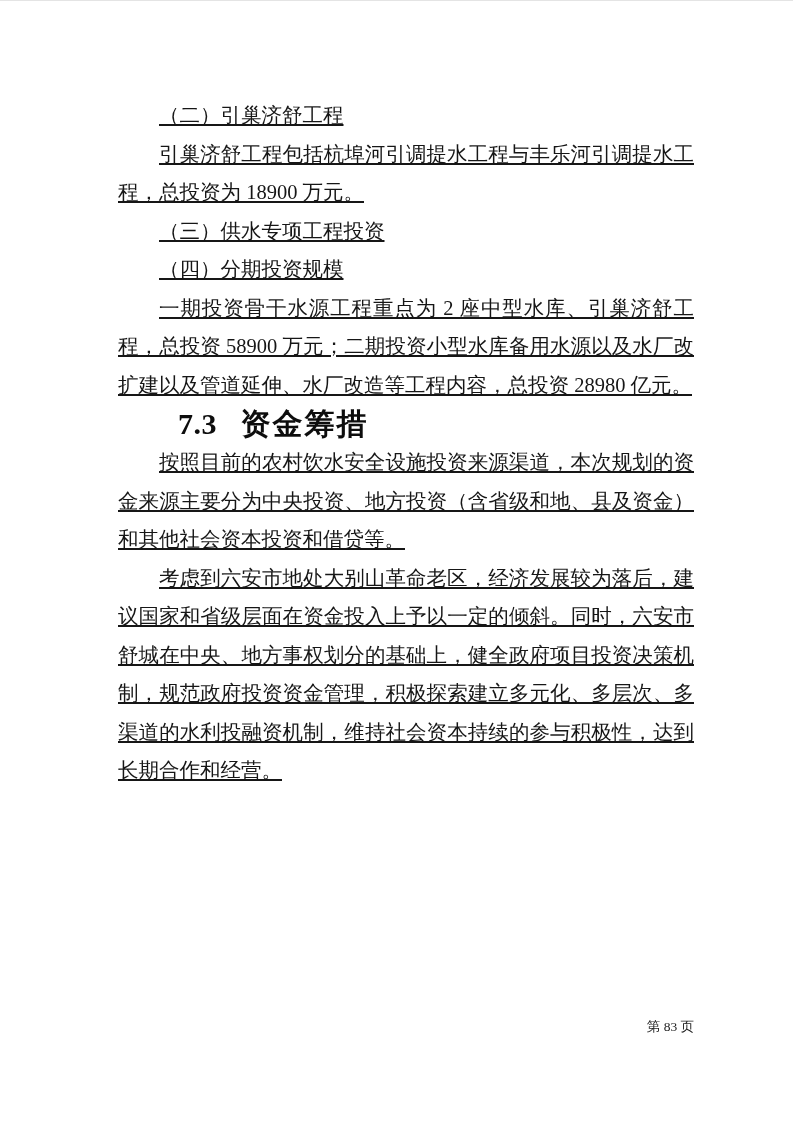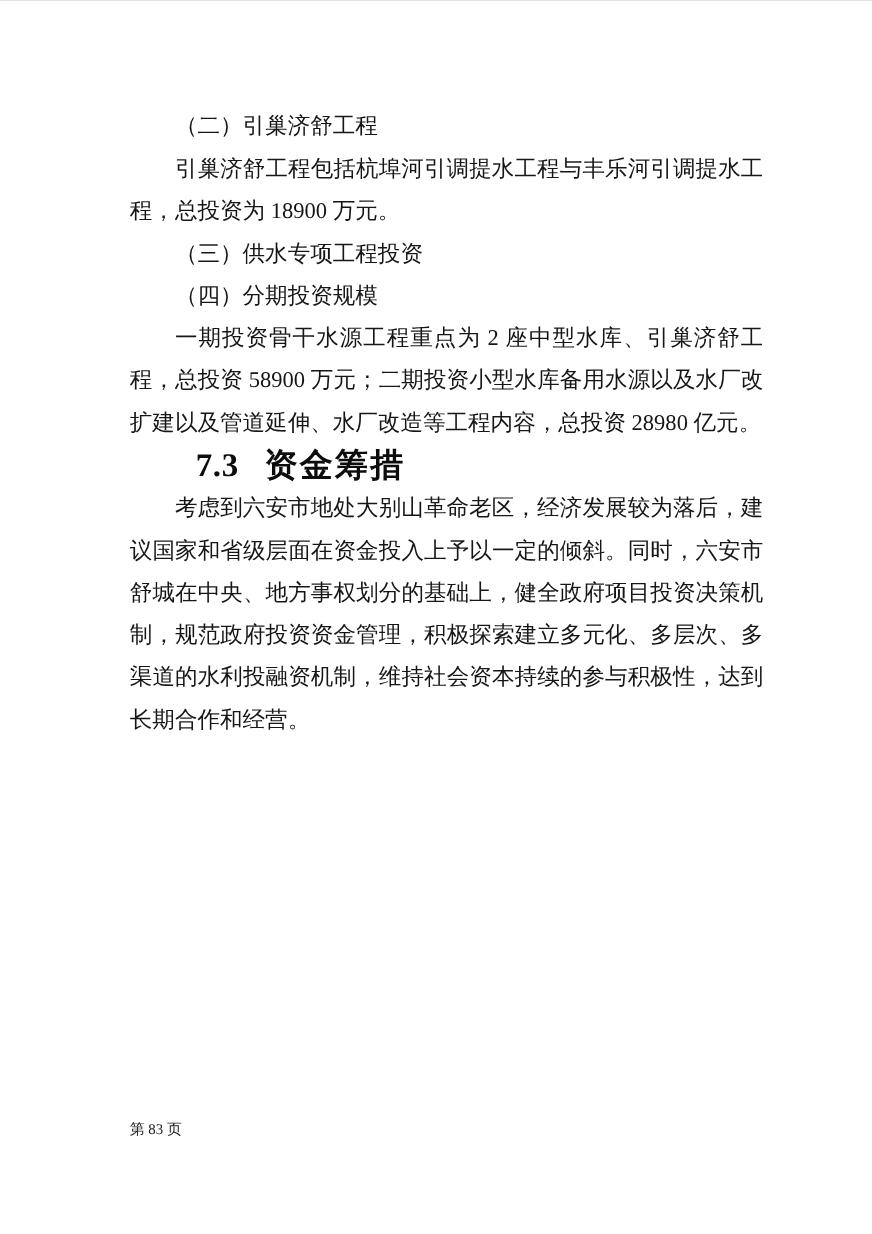--- a/index.html
+++ b/index.html
@@ -30,20 +30,21 @@
     width: 576px;
     padding-top: 95px;
     font-size: 20.5px;
     line-height: 38.5px;
     text-align: justify;
     text-justify: inter-ideograph;
   }
   .content p {
     margin: 0;
     text-indent: 2em;
+    text-decoration: underline;
   }
   .section-heading {
     margin: 0;
     font-size: 30px;
     line-height: 39px;
     font-weight: 700;
     text-indent: 2em;
     text-align: left;
     color: #0d0d0d;
   }
@@ -52,38 +53,39 @@
     letter-spacing: 0.5px;
   }
   .sec-title {
     letter-spacing: 2px;
   }
   .page-footer {
     position: absolute;
     left: 118px;
     width: 576px;
     top: 1016px;
-    text-align: left;
+    text-align: right;
     font-size: 13.5px;
     line-height: 20px;
     color: #222222;
   }
 </style>
 </head>
 <body>
 
 <div class="page">
   <main class="content">
     <p class="sub">（二）引巢济舒工程</p>
     <p class="para">引巢济舒工程包括杭埠河引调提水工程与丰乐河引调提水工程，总投资为 18900 万元。</p>
     <p class="sub">（三）供水专项工程投资</p>
     <p class="sub">（四）分期投资规模</p>
     <p class="para">一期投资骨干水源工程重点为 2 座中型水库、引巢济舒工程，总投资 58900 万元；二期投资小型水库备用水源以及水厂改扩建以及管道延伸、水厂改造等工程内容，总投资 28980 亿元。</p>
     <h2 class="section-heading">
       <span class="sec-num">7.3</span>
       <span class="sec-title">资金筹措</span>
     </h2>
+    <p class="para">按照目前的农村饮水安全设施投资来源渠道，本次规划的资金来源主要分为中央投资、地方投资（含省级和地、县及资金）和其他社会资本投资和借贷等。</p>
     <p class="para">考虑到六安市地处大别山革命老区，经济发展较为落后，建议国家和省级层面在资金投入上予以一定的倾斜。同时，六安市舒城在中央、地方事权划分的基础上，健全政府项目投资决策机制，规范政府投资资金管理，积极探索建立多元化、多层次、多渠道的水利投融资机制，维持社会资本持续的参与积极性，达到长期合作和经营。</p>
   </main>
   <footer class="page-footer">
     <span>第 83 页</span>
   </footer>
 </div>
 
 </body></html>

